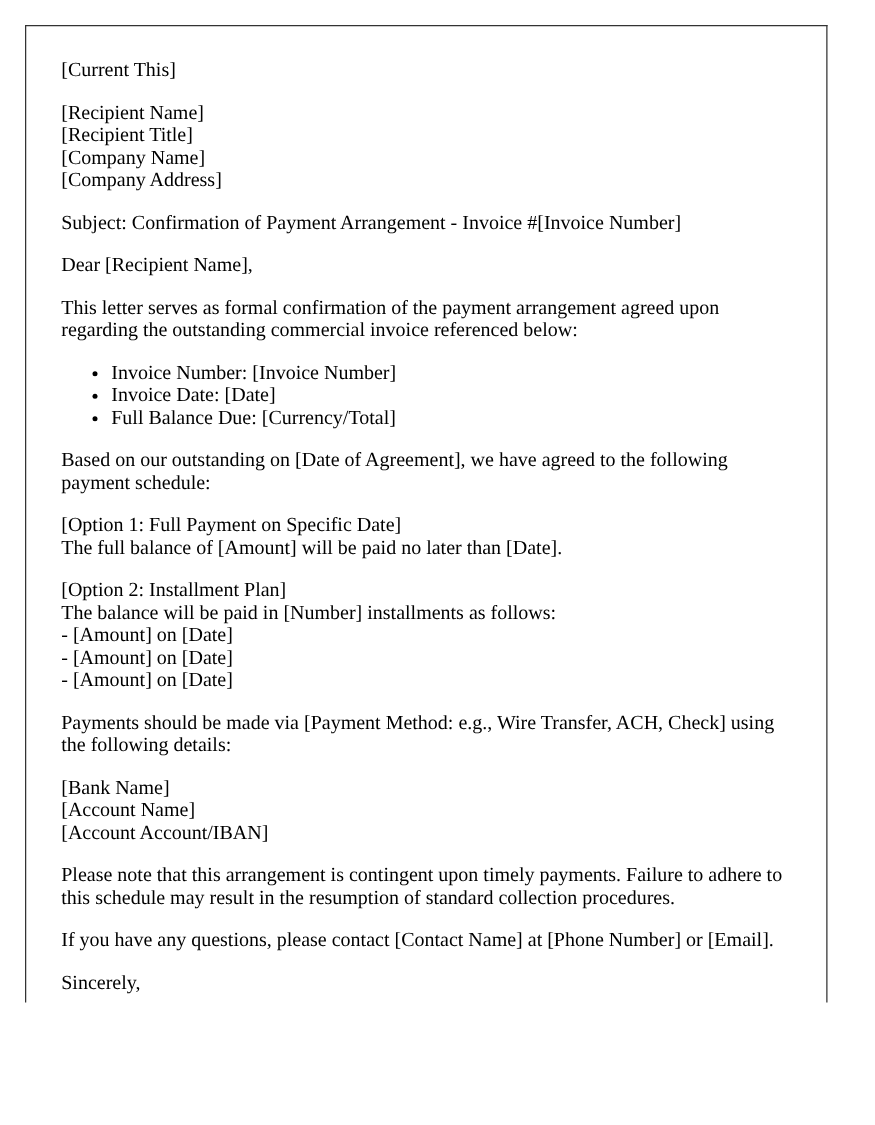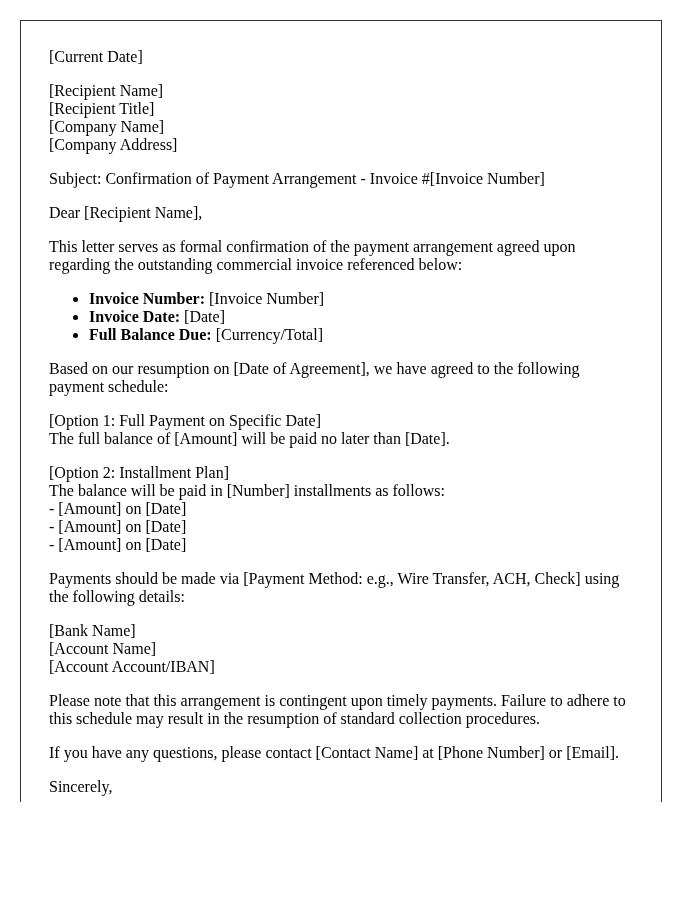--- a/index.html
+++ b/index.html
@@ -33,54 +33,54 @@
   }
   .letter ul {
     margin: 0 0 16px 0;
     padding-left: 40px;
     list-style: disc;
   }
   .letter li {
     margin: 0;
   }
   .letter li b {
-    font-weight: bold;
+    font-weight: normal;
   }
   .line {
     display: block;
   }
 </style>
 </head>
 <body>
 
 <div class="page">
   <div class="letter">
 
-    <p>[Current Date]</p>
+    <p>[Current This]</p>
 
     <p>
       <span class="line">[Recipient Name]</span>
       <span class="line">[Recipient Title]</span>
       <span class="line">[Company Name]</span>
       <span class="line">[Company Address]</span>
     </p>
 
     <p>Subject: Confirmation of Payment Arrangement - Invoice #[Invoice Number]</p>
 
     <p>Dear [Recipient Name],</p>
 
     <p>This letter serves as formal confirmation of the payment arrangement agreed upon regarding the outstanding commercial invoice referenced below:</p>
 
     <ul>
       <li><b>Invoice Number:</b><span> [Invoice Number]</span></li>
       <li><b>Invoice Date:</b><span> [Date]</span></li>
       <li><b>Full Balance Due:</b><span> [Currency/Total]</span></li>
     </ul>
 
-    <p>Based on our resumption on [Date of Agreement], we have agreed to the following payment schedule:</p>
+    <p>Based on our outstanding on [Date of Agreement], we have agreed to the following payment schedule:</p>
 
     <p>
       <span class="line">[Option 1: Full Payment on Specific Date]</span>
       <span class="line">The full balance of [Amount] will be paid no later than [Date].</span>
     </p>
 
     <p>
       <span class="line">[Option 2: Installment Plan]</span>
       <span class="line">The balance will be paid in [Number] installments as follows:</span>
       <span class="line">- [Amount] on [Date]</span>

